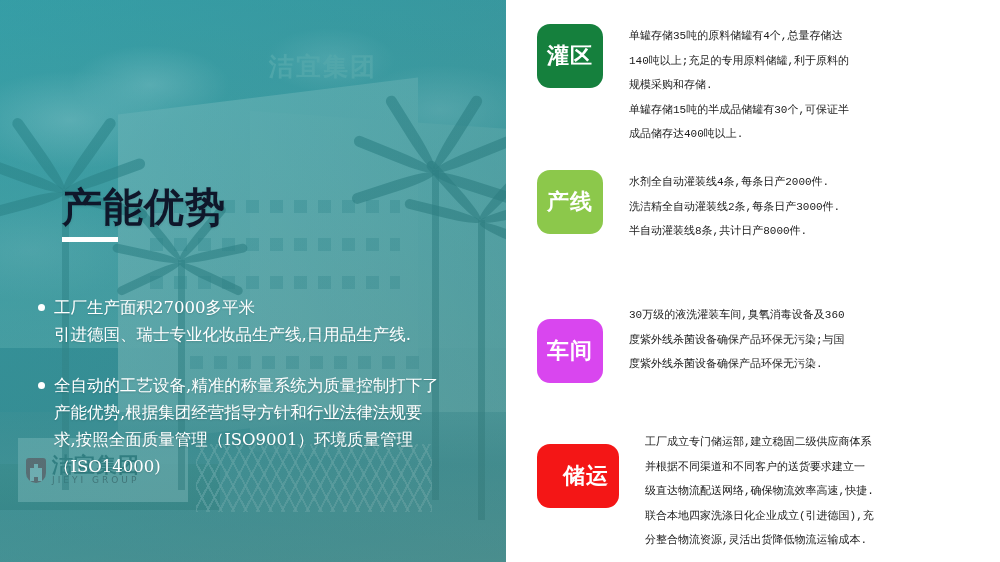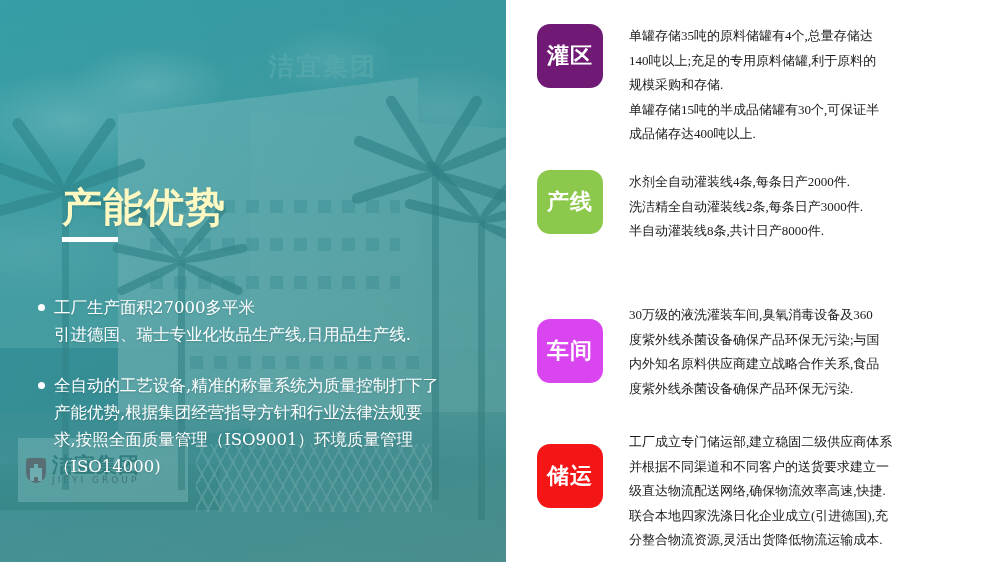--- a/index.html
+++ b/index.html
@@ -188,21 +188,21 @@
     position: absolute;
     inset: 0;
     z-index: 5;
   }
   #title-block {
     position: absolute;
     left: 62px;
     top: 186px;
   }
   #slide-title {
-    color: #fef9c3;
+    color: #0f172a;
     font-size: 40px;
     font-weight: bold;
     letter-spacing: 1px;
     line-height: 1.05;
     font-family: "DejaVu Sans", sans-serif;
     text-shadow: 0 1px 3px rgba(0,0,0,0.12);
   }
   #title-rule {
     margin-top: 9px;
     width: 56px;
@@ -262,23 +262,23 @@
     font-weight: bold;
     letter-spacing: 1px;
     display: flex;
     align-items: center;
     justify-content: center;
     font-family: "DejaVu Sans", sans-serif;
   }
   .section-body {
     margin-left: 0;
     color: #1a1a1a;
-    font-size: 13px;
+    font-size: 11px;
     line-height: 24.5px;
-    font-family: Liberation Serif, serif;
+    font-family: Liberation Mono, monospace;
   }
   .section-line { white-space: nowrap; }
 </style>
 </head>
 <body>
 
 <div id="slide">
 
   <div id="left-panel">
 
@@ -371,21 +371,21 @@
             <span>（ISO14000)</span>
           </span>
         </div>
       </div>
     </div>
   </div>
 
   <div id="right-panel">
 
     <div class="section" style="top:24px;">
-      <div class="badge" style="margin-left:31px; background:#701a75;">灌区</div>
+      <div class="badge" style="margin-left:31px; background:#15803d;">灌区</div>
       <div class="section-body" style="margin-left:26px;">
         <div class="section-line">单罐存储35吨的原料储罐有4个,总量存储达</div>
         <div class="section-line">140吨以上;充足的专用原料储罐,利于原料的</div>
         <div class="section-line">规模采购和存储.</div>
         <div class="section-line">单罐存储15吨的半成品储罐有30个,可保证半</div>
         <div class="section-line">成品储存达400吨以上.</div>
       </div>
     </div>
 
     <div class="section" style="top:170px;">
@@ -395,27 +395,26 @@
         <div class="section-line">洗洁精全自动灌装线2条,每条日产3000件.</div>
         <div class="section-line">半自动灌装线8条,共计日产8000件.</div>
       </div>
     </div>
 
     <div class="section" style="top:303px;">
       <div class="badge" style="margin-left:31px; margin-top:16px; background:#d946ef;">车间</div>
       <div class="section-body" style="margin-left:26px;">
         <div class="section-line">30万级的液洗灌装车间,臭氧消毒设备及360</div>
         <div class="section-line">度紫外线杀菌设备确保产品环保无污染;与国</div>
-        <div class="section-line">内外知名原料供应商建立战略合作关系,食品</div>
         <div class="section-line">度紫外线杀菌设备确保产品环保无污染.</div>
       </div>
     </div>
 
     <div class="section" style="top:430px;">
-      <div class="badge" style="margin-left:31px; margin-top:14px; background:#F41616;">储运</div>
+      <div class="badge" style="margin-left:31px; margin-top:14px; background:#F41616;padding-left:16px;">储运</div>
       <div class="section-body" style="margin-left:26px;">
         <div class="section-line">工厂成立专门储运部,建立稳固二级供应商体系</div>
         <div class="section-line">并根据不同渠道和不同客户的送货要求建立一</div>
         <div class="section-line">级直达物流配送网络,确保物流效率高速,快捷.</div>
         <div class="section-line">联合本地四家洗涤日化企业成立(引进德国),充</div>
         <div class="section-line">分整合物流资源,灵活出货降低物流运输成本.</div>
       </div>
     </div>
 
   </div>

